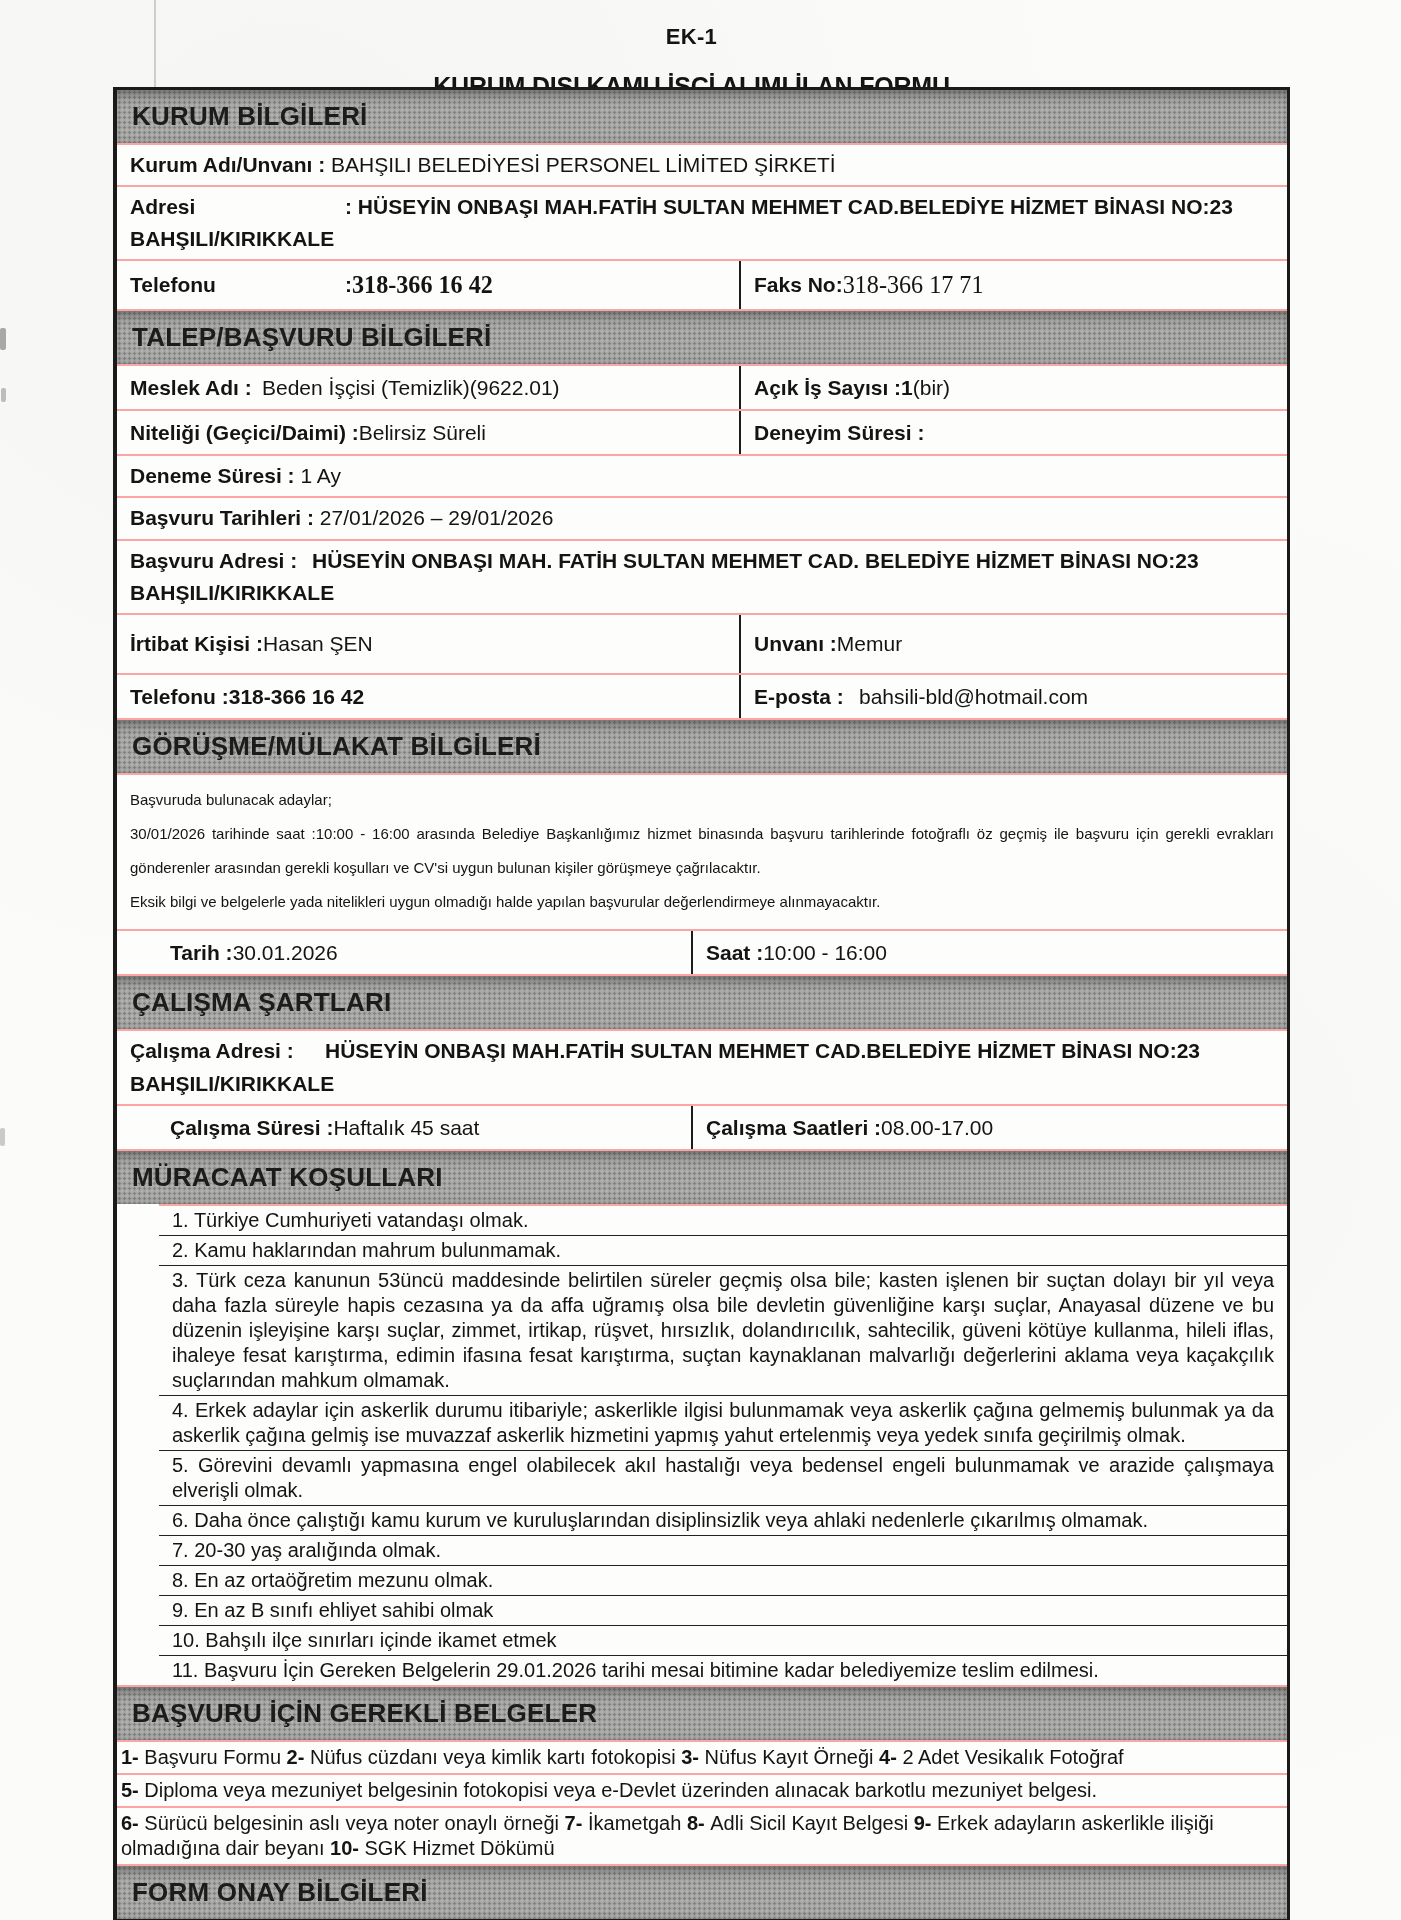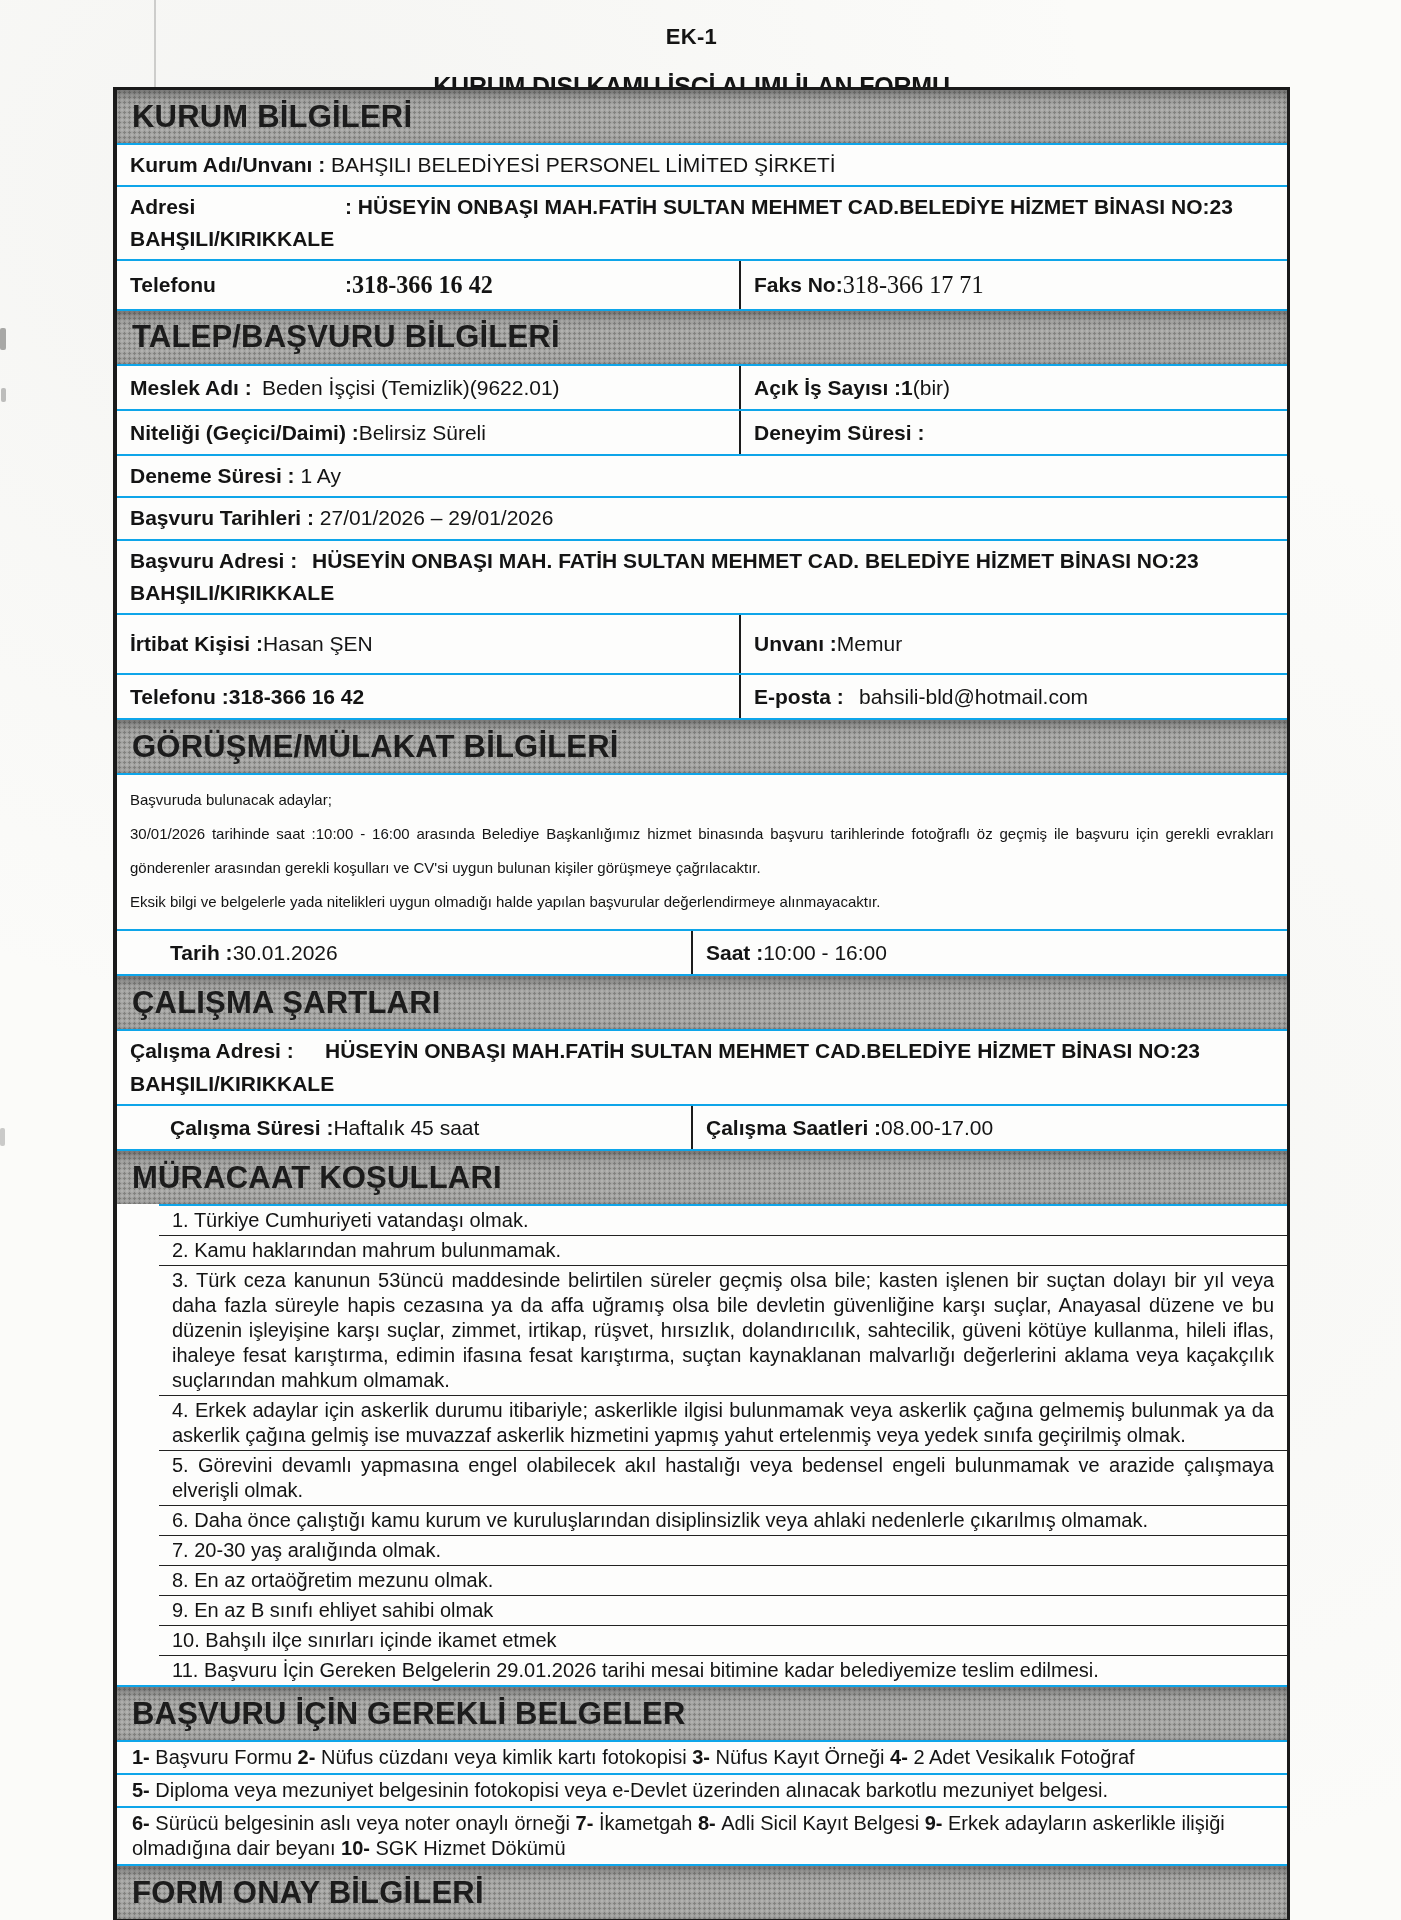--- a/index.html
+++ b/index.html
@@ -27,51 +27,51 @@
   }
   .ek-label{font-size:22px;font-weight:bold;letter-spacing:.3px;}
   .form-title{font-size:25px;font-weight:bold;margin-top:22px;letter-spacing:-0.2px;}
 
   .doc-table{
     position:absolute;left:113px;top:87px;width:1177px;
     border:3px solid #1a1a1a;border-left-width:4px;border-bottom-width:4px;
     background:#fdfdfc;
     box-sizing:border-box;
   }
-  .doc-table > div + div{border-top:2px solid #0ea5e9;}
+  .doc-table > div + div{border-top:2px solid #fca5a5;}
 
   .sec-bar{
     min-height:53px;display:flex;align-items:center;
     padding:0 15px;
     background-color:#a3a3a1;
     background-image:
       radial-gradient(circle, rgba(60,60,58,.32) 1px, transparent 1.4px),
       radial-gradient(circle, rgba(235,235,232,.28) 1px, transparent 1.4px);
     background-size:5px 5px,5px 5px;
     background-position:0 0,2.5px 2.5px;
     box-shadow:inset 0 12px 14px -9px rgba(35,35,35,.55), inset 0 -7px 10px -8px rgba(55,55,55,.35);
-    font-weight:bold;font-size:31px;color:#1c1c1c;letter-spacing:.2px;
+    font-weight:bold;font-size:26px;color:#1c1c1c;letter-spacing:.2px;
   }
 
   .row{padding:6px 13px;font-size:21px;line-height:1.34;}
   .two-line > div + div{margin-top:4px;}
 
   .split{display:flex;padding:0;align-items:stretch;}
   .split .cell{padding:8px 13px;font-size:21px;line-height:1.3;display:flex;align-items:center;flex:1 1 auto;box-sizing:border-box;}
   .split .cell:first-child{border-right:2px solid #1c1c1c;}
   .split.at-55 .cell:first-child{flex:0 0 624px;}
   .split.at-46 .cell:first-child{flex:0 0 536px;margin-left:40px;}
 
   .para-block{padding:8px 13px 10px;font-size:15px;line-height:34px;}
   .para-just{text-align:justify;}
 
   .list-item{padding:2px 13px;font-size:20px;line-height:25px;text-align:justify;margin-left:42px;}
   .doc-table .list-item + .list-item{border-top:1.6px solid #222;}
 
-  .belge-row{padding:3px 15px;font-size:20px;line-height:25px;}
+  .belge-row{padding:3px 4px;font-size:20px;line-height:25px;}
 </style>
 </head>
 <body>
 
 <div class="artifact crease-top"></div>
 <div class="artifact edge-mark-1"></div>
 <div class="artifact edge-mark-2"></div>
 <div class="artifact edge-mark-3"></div>
 
 <div class="title-block">

